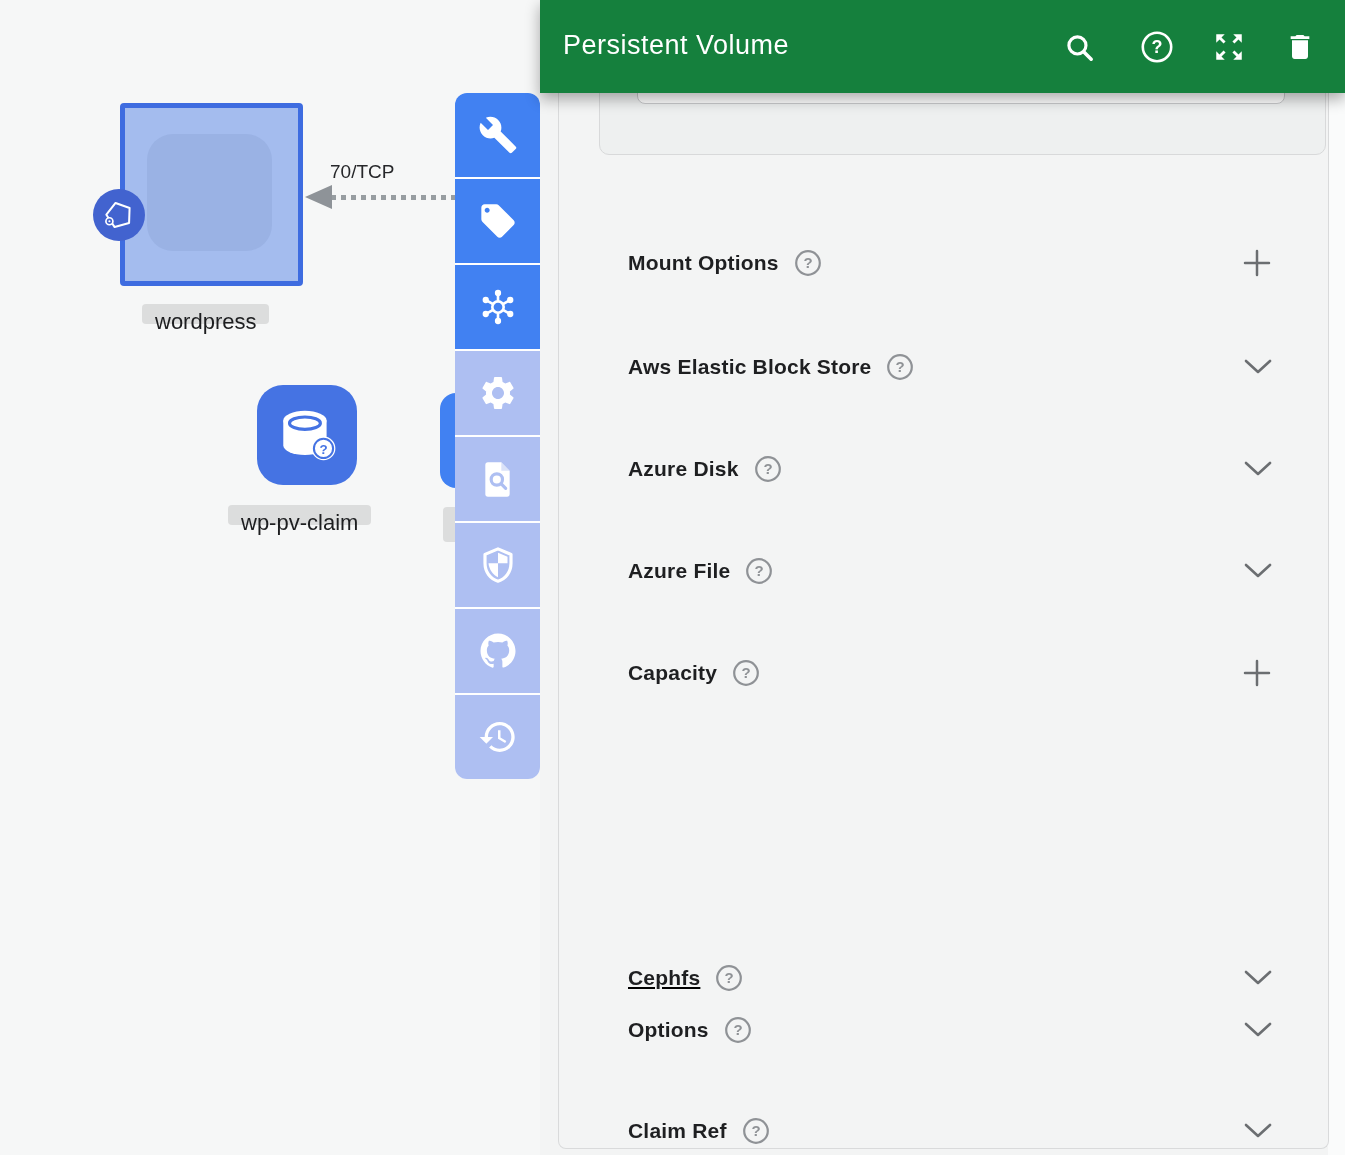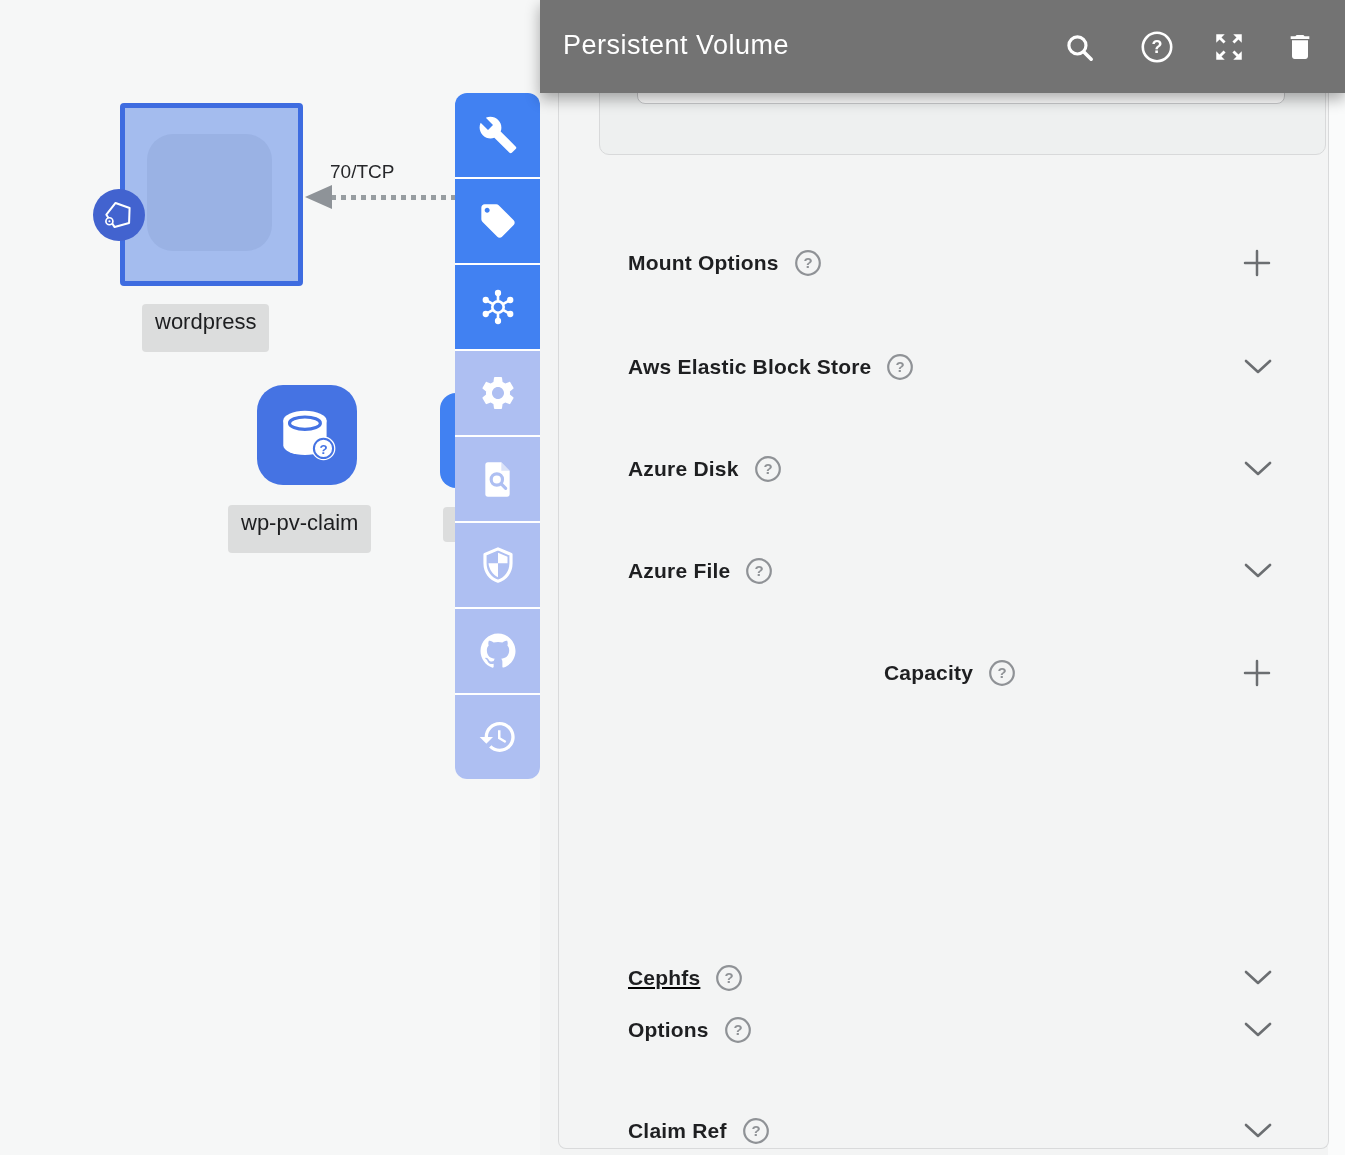--- a/index.html
+++ b/index.html
@@ -7,21 +7,21 @@
   .stage{position:relative;width:1345px;height:1155px;overflow:hidden;background:#f6f7f7;}
 
   
   .canvas{position:absolute;inset:0;}
   .wp-node{position:absolute;left:120px;top:103px;width:173px;height:173px;
     background:#a4bcee;border:5px solid #3e6ce0;border-radius:4px;}
   .wp-node-inner{position:absolute;left:22px;top:26px;right:26px;bottom:30px;
     background:#9ab2e4;border-radius:26px;}
   .pod-badge{position:absolute;left:93px;top:189px;width:52px;height:52px;border-radius:50%;
     background:#4263cf;display:flex;align-items:center;justify-content:center;}
-  .node-label{position:absolute;background:#dcdddd;border-radius:4px;height:48px;line-height:36px;
+  .node-label{position:absolute;background:#dcdddd;border-radius:4px;height:20px;line-height:36px;
     padding:0 13px;font-size:22px;color:#1d1e20;}
   .edge-label{position:absolute;left:330px;top:161px;font-size:19px;color:#26272a;}
   .edge-line{position:absolute;left:331px;top:195px;width:128px;height:5px;
     background:repeating-linear-gradient(90deg,#979da1 0 5px,transparent 5px 10px);}
   .edge-arrow{position:absolute;left:305px;top:185px;width:0;height:0;
     border-top:12px solid transparent;border-bottom:12px solid transparent;border-right:27px solid #8e9398;}
   .ghost-node{position:absolute;left:440px;top:393px;width:58px;height:95px;background:#4181f2;border-radius:16px 0 0 16px;}
   .ghost-label{position:absolute;left:443px;top:507px;width:58px;height:35px;background:#dcdddd;border-radius:4px;}
   .pvc-node{position:absolute;left:257px;top:385px;width:100px;height:100px;background:#4573e3;border-radius:26px;
     display:flex;align-items:center;justify-content:center;}
@@ -35,21 +35,21 @@
   .panel{position:absolute;left:540px;top:0;width:805px;height:1155px;background:#f3f4f4;}
   .form-container{position:absolute;left:18px;top:-10px;width:769px;height:1158px;
     border-left:1px solid #d9dadb;border-right:1px solid #d9dadb;border-bottom:1px solid #d9dadb;
     border-radius:0 0 8px 8px;}
   .gutter{position:absolute;left:788px;top:0;width:17px;height:1155px;background:#fafbfb;}
   .topcard{position:absolute;left:40px;top:-12px;width:725px;height:175px;background:#eef0f0;
     border:1px solid #d8d9da;border-radius:10px;}
   .whitecard{position:absolute;left:37px;top:-33px;width:646px;height:156px;background:#ffffff;
     border:1px solid #c9cacc;border-radius:8px;}
   .rwo-text{position:absolute;left:28px;top:108px;font-size:20px;color:#41454c;}
-  .pheader{position:absolute;left:0;top:0;width:805px;height:93px;background:#737373;z-index:20;
+  .pheader{position:absolute;left:0;top:0;width:805px;height:93px;background:#15803d;z-index:20;
     box-shadow:0 6px 14px rgba(0,0,0,0.33);}
   .ptitle{position:absolute;left:23px;top:30px;font-size:27px;color:#ffffff;letter-spacing:0.5px;font-weight:400;}
   .hicon{position:absolute;top:29px;width:36px;height:36px;display:flex;align-items:center;justify-content:center;cursor:pointer;}
 
   .section-row{position:absolute;left:42px;width:690px;height:44px;display:flex;align-items:center;}
   .sec-label{font-size:21px;font-weight:700;color:#1e1f21;letter-spacing:0.2px;margin-left:46px;}
   .help-icon{margin-left:15px;display:inline-flex;}
   .sec-action{position:absolute;right:0;top:50%;transform:translateY(-50%);display:inline-flex;cursor:pointer;}
 
   .red-box{position:absolute;left:28px;top:712px;width:744px;height:170px;border:5px solid #e8432b;border-radius:2px;z-index:5;}
@@ -233,21 +233,21 @@
             <text x="14" y="19" text-anchor="middle" font-size="15" font-weight="bold" fill="#8f9296" font-family="Liberation Sans,sans-serif">?</text>
           </svg>
       </span>
       <span class="sec-action">
         <svg width="28" height="16" viewBox="0 0 28 16">
             <polyline points="2,2 14,13 26,2" fill="none" stroke="#6b6e71" stroke-width="2.6" stroke-linecap="round" stroke-linejoin="round"></polyline>
           </svg>
       </span>
     </div>
 
-    <div class="section-row" style="top:651px;justify-content:center;">
+    <div class="section-row" style="top:651px;">
       <span class="sec-label">Capacity</span>
       <span class="help-icon">
         <svg width="28" height="28" viewBox="0 0 28 28">
             <circle cx="14" cy="14" r="11.8" fill="none" stroke="#8f9296" stroke-width="2.2"></circle>
             <text x="14" y="19" text-anchor="middle" font-size="15" font-weight="bold" fill="#8f9296" font-family="Liberation Sans,sans-serif">?</text>
           </svg>
       </span>
       <span class="sec-action">
         <svg width="30" height="30" viewBox="0 0 30 30">
             <g stroke="#6b6e71" stroke-width="2.5" stroke-linecap="round">

